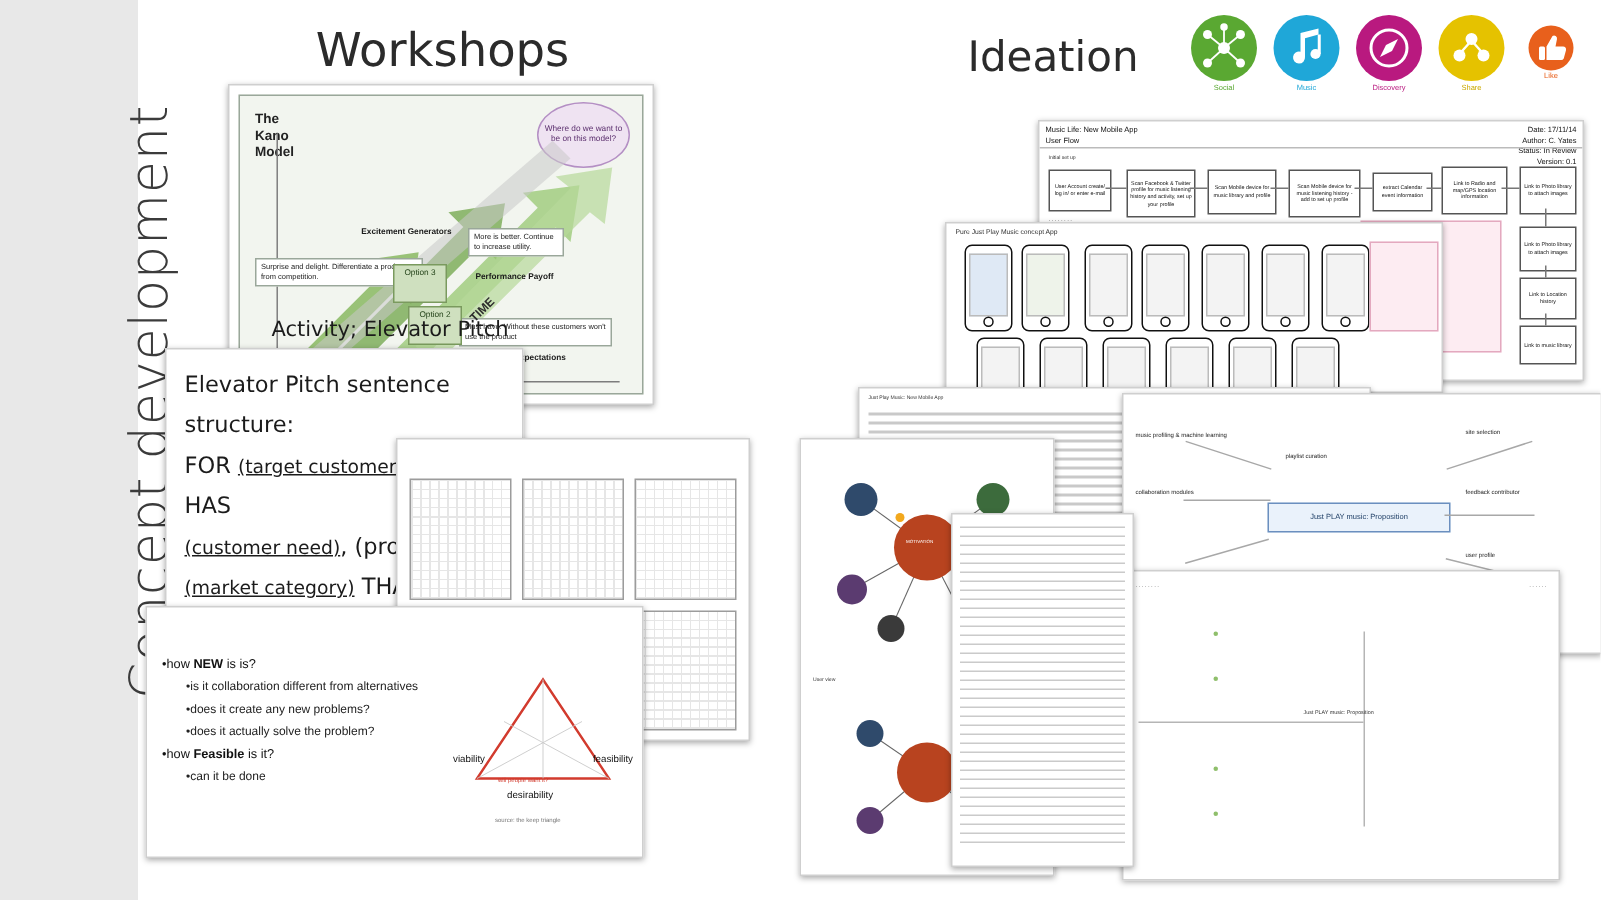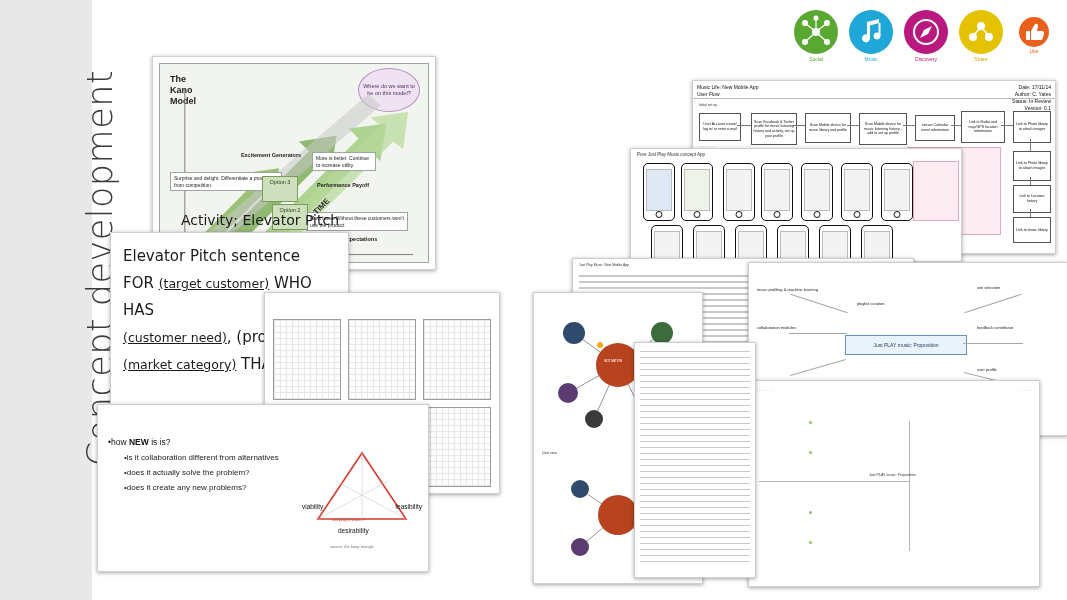--- a/index.html
+++ b/index.html
@@ -153,20 +153,22 @@
 </style>
 </head>
 <body>
 
 <div class="slide">
 
   <div class="left-band">
     <div class="vtitle">Concept development</div>
   </div>
 
+  <div class="h-workshops">Workshops</div>
+  <div class="h-ideation">Ideation</div>
 
   <div class="card kano">
     <div class="inner">
       <div class="ttl">
         <span>The</span><br>
         <span>Kano</span><br>
         <span>Model</span>
       </div>
       <div class="bubble">Where do we want to be on this model?</div>
 
@@ -198,20 +200,21 @@
       <div class="bigword" style="left:152px;top:138px;transform:rotate(-45deg);">TIME</div>
       <div class="lbl" style="left:8px;bottom:4px;font-size:4px;">Development</div>
     </div>
   </div>
 
   <div class="cap-activity">Activity; Elevator Pitch</div>
 
   <div class="card pitch">
     <div class="txt">
       <div>Elevator Pitch sentence</div>
+      <div>structure:</div>
       <div>
         <span>FOR </span><span class="u">(target customer)</span><span> WHO HAS</span>
       </div>
       <div>
         <span class="u">(customer need)</span><span>, (product na...</span>
       </div>
       <div>
         <span class="u">(market category)</span><span> THAT...</span>
       </div>
       <div>
@@ -229,22 +232,24 @@
       <div class="cell"></div>
       <div class="cell"></div>
       <div class="cell"></div>
     </div>
   </div>
 
   <div class="card nuf">
     <ul>
       <li><span>•how </span><b>NEW</b><span> is is?</span></li>
       <li class="sub"><span>•</span><span>is it collaboration different from alternatives</span></li>
+      <li class="sub"><span>•</span><span>does it create any new problems?</span></li>
       <li class="sub"><span>•</span><span>does it actually solve the problem?</span></li>
-      <li class="sub"><span>•</span><span>does it create any new problems?</span></li>
+      <li><span>•how </span><b>Feasible</b><span> is it?</span></li>
+      <li class="sub"><span>•</span><span>can it be done</span></li>
     </ul>
     <div class="tri-wrap">
       <svg viewBox="0 0 120 100" width="120" height="100">
         <polygon points="60,12 104,78 16,78" fill="none" stroke="#d23b2e" stroke-width="1.6"></polygon>
         <line x1="60" y1="12" x2="60" y2="78" stroke="#c9c9c9" stroke-width=".6"></line>
         <line x1="16" y1="78" x2="86" y2="40" stroke="#c9c9c9" stroke-width=".6"></line>
         <line x1="104" y1="78" x2="34" y2="40" stroke="#c9c9c9" stroke-width=".6"></line>
       </svg>
       <div class="tlabel" style="left:0px;top:62px;">viability</div>
       <div class="tlabel" style="right:0px;top:62px;">feasibility</div>

